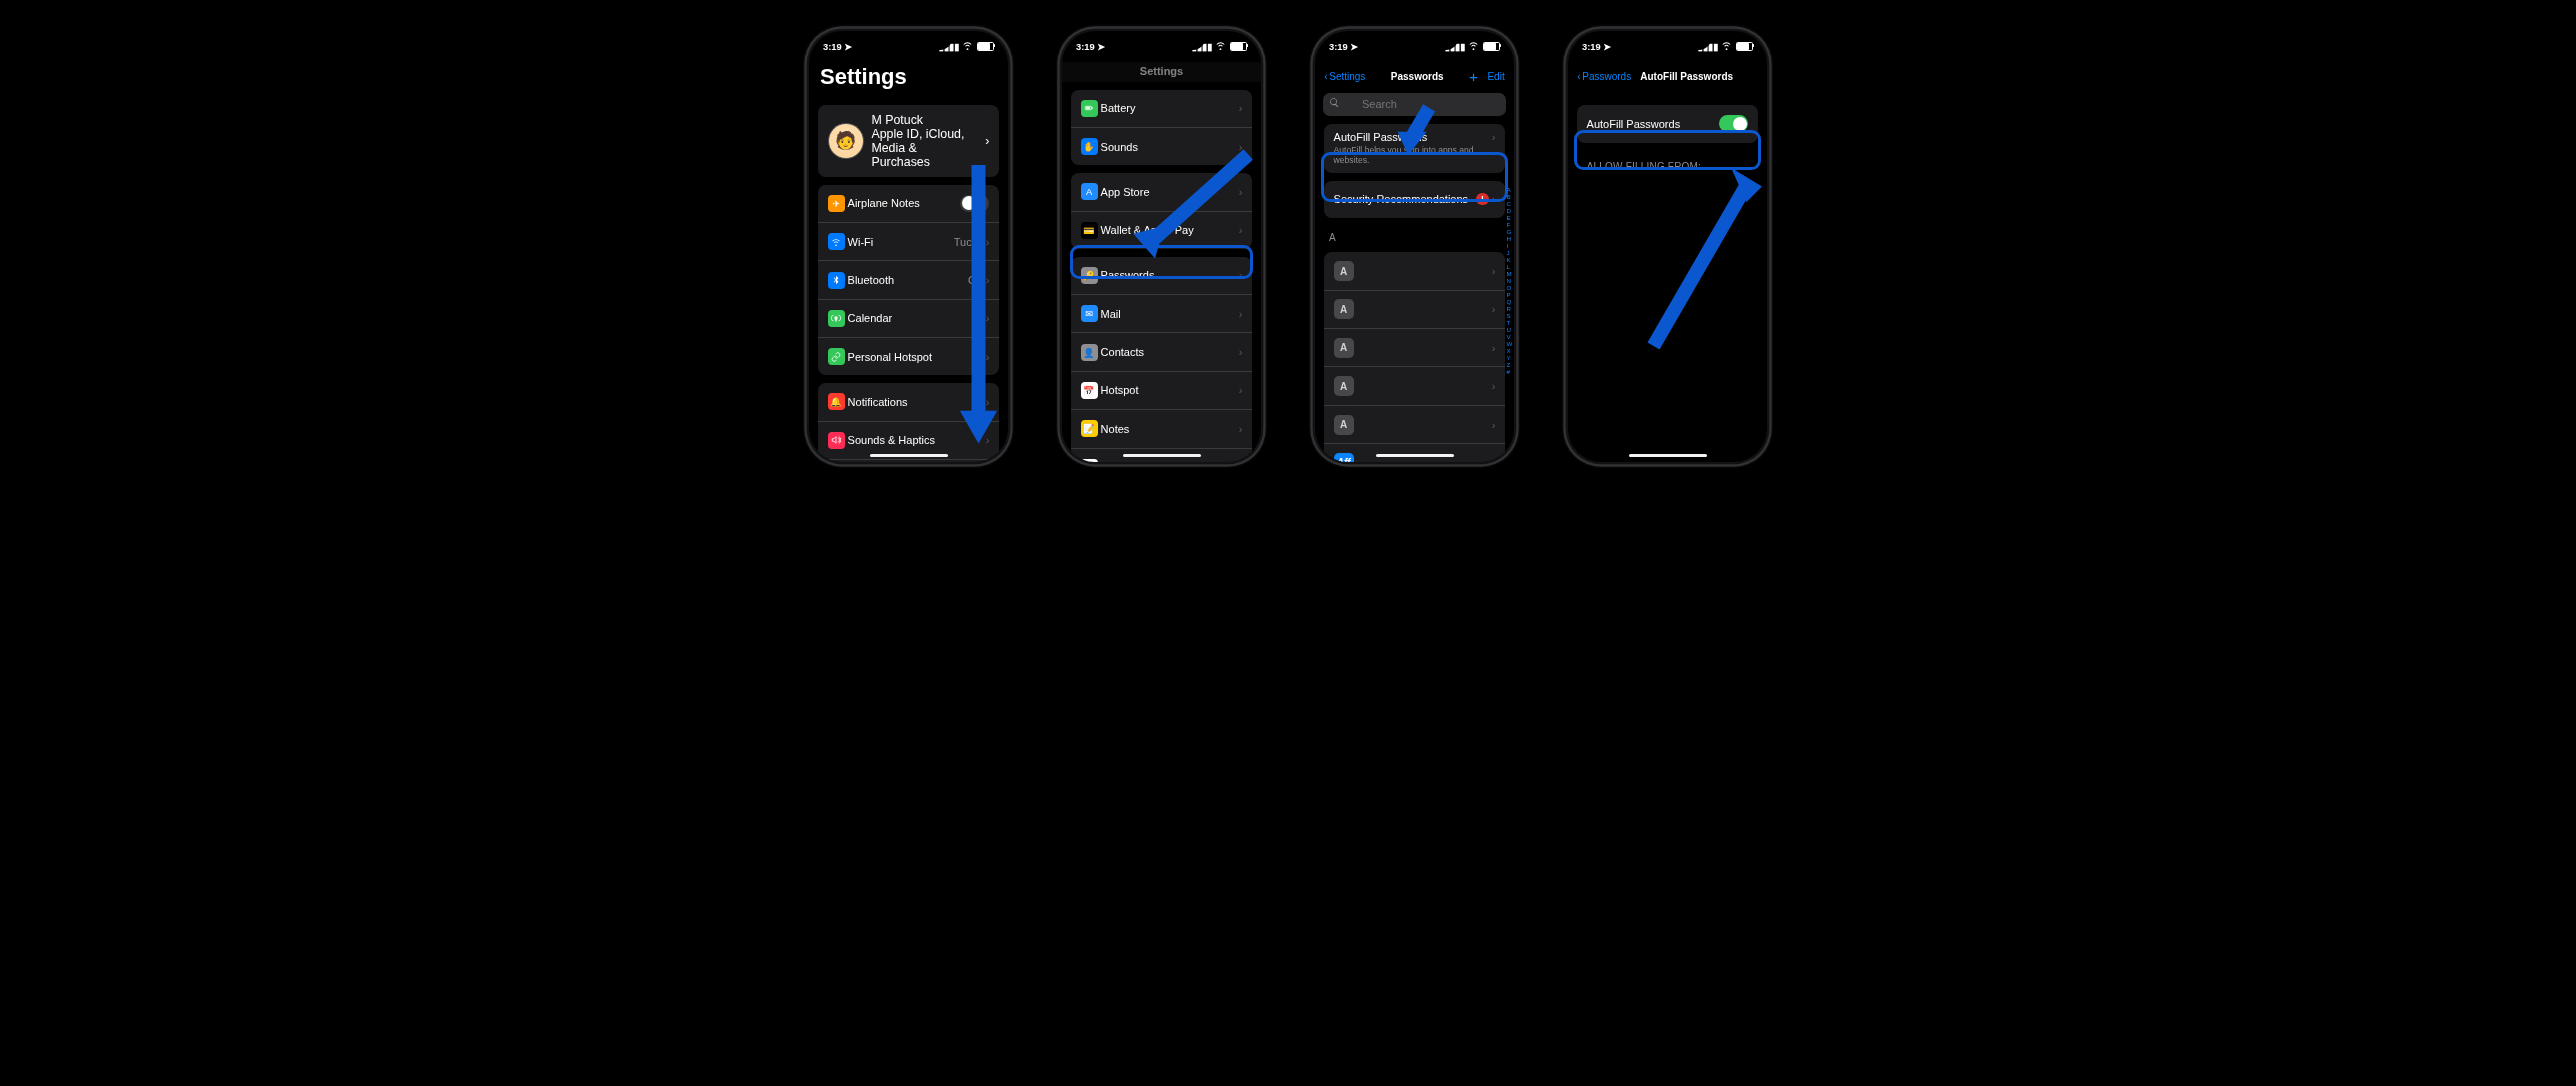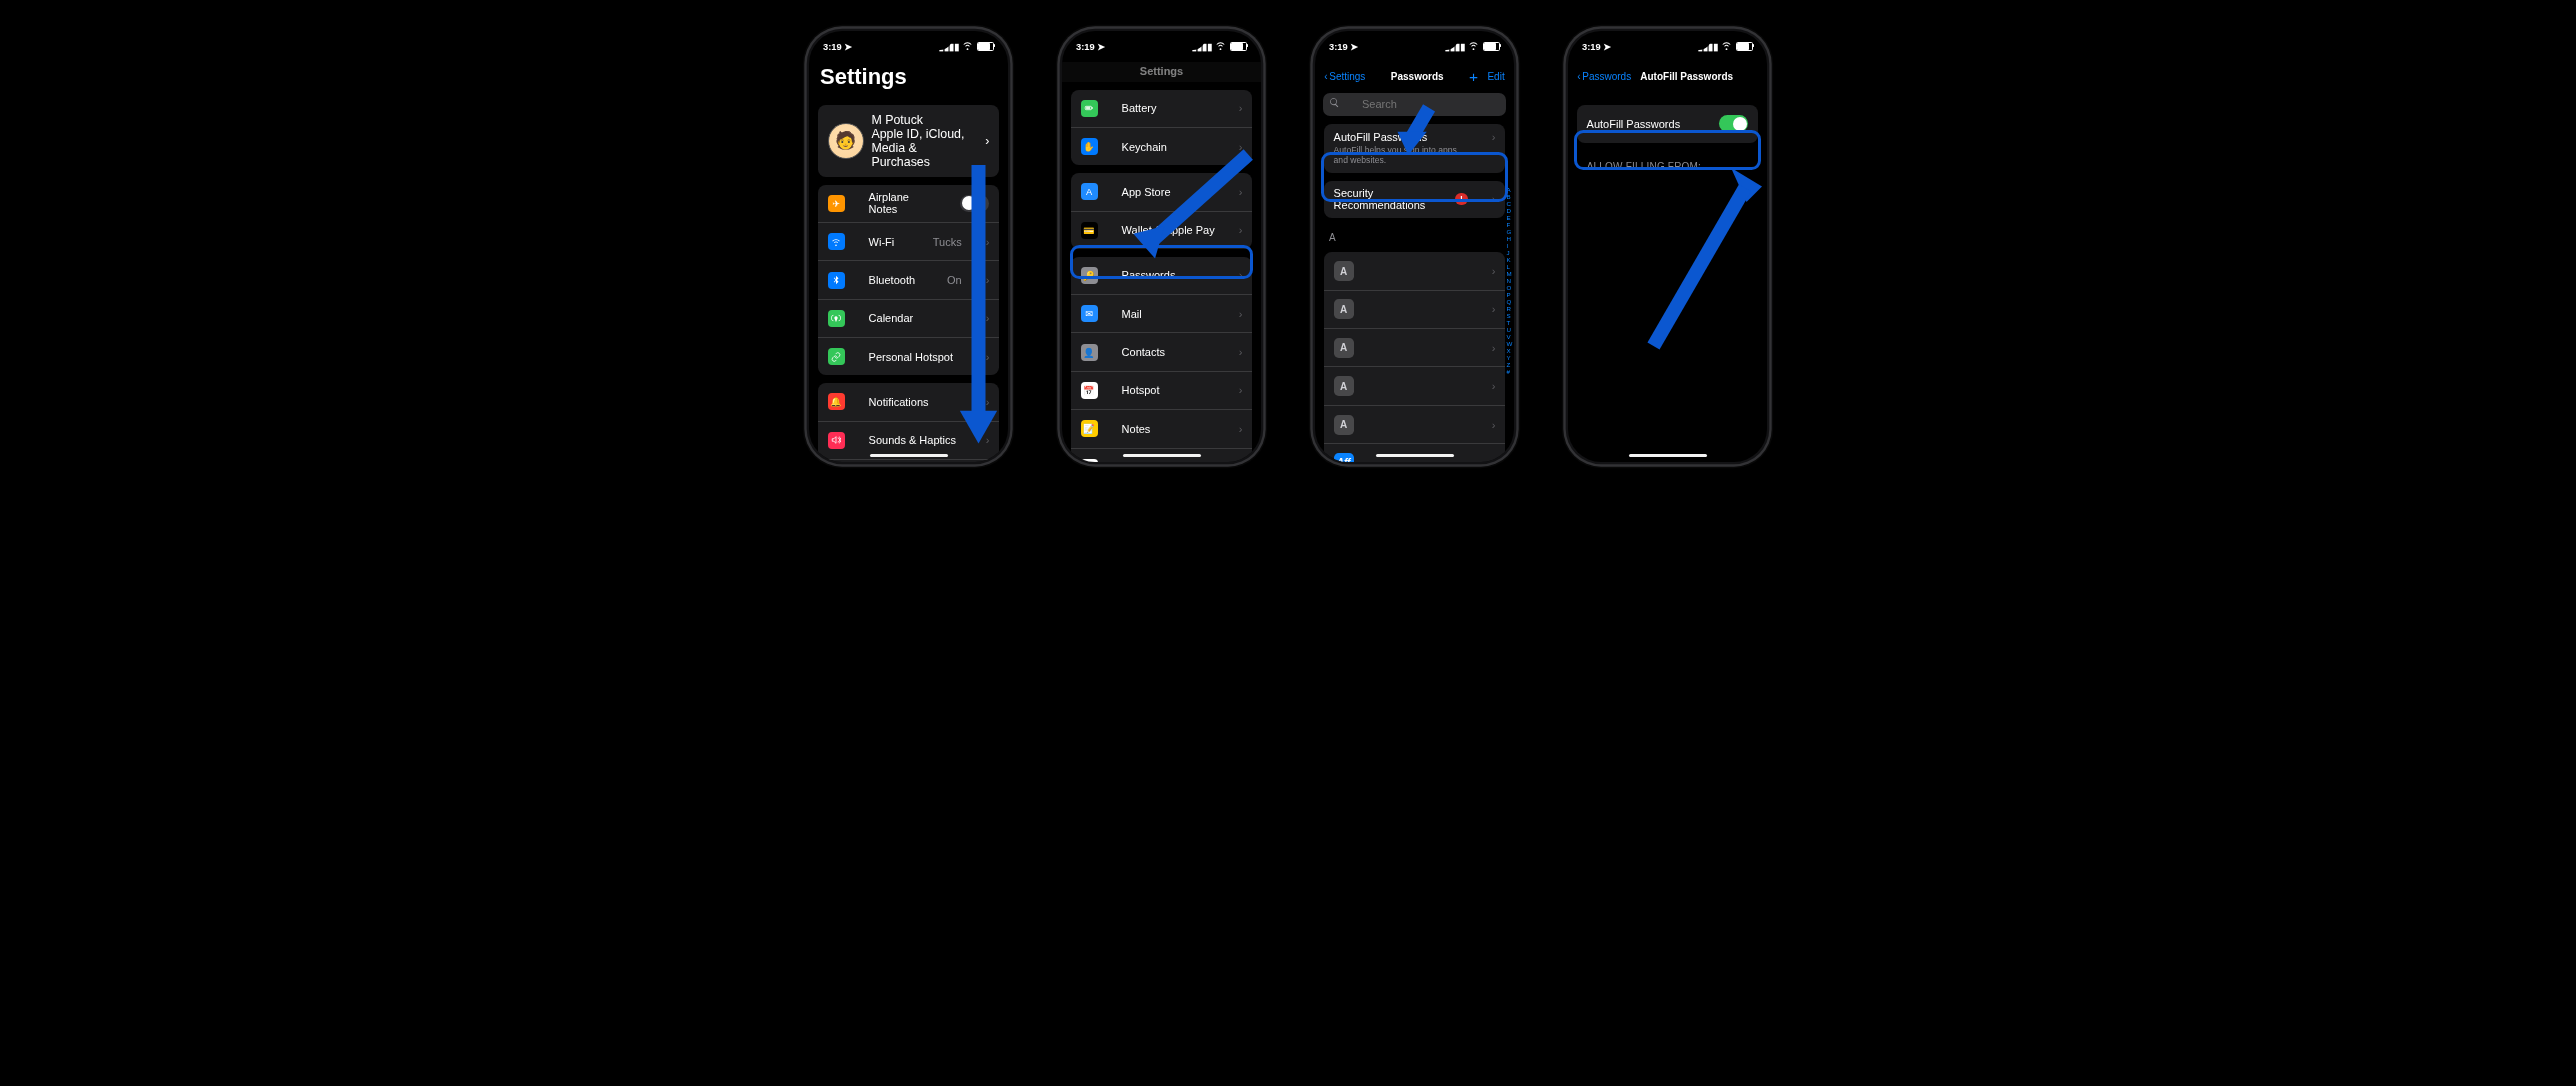--- a/index.html
+++ b/index.html
@@ -87,21 +87,21 @@
     font-size: 22px; font-weight:700; padding: 1.6px 11px 7.8px;
   }
   .mini-title {
     text-align:center; font-weight:600; font-size:11px; padding:3.1px 0 4.7px;
     background: #121213;
   }
 
   
   .group { margin: 7.8px 9.3px; background: var(--cell-bg); border-radius:7.8px; overflow:hidden; }
   .cell {
-    display:flex; align-items:center; gap:24px;
+    display:flex; align-items:center; gap:3px;
     padding: 6.2px 9.3px;
     font-size: 11px;
     min-height: 25px;
     border-top: 0.4px solid var(--cell-sep);
     position:relative;
   }
   .cell:first-child { border-top:none; }
   .cell .label { flex:1; color:#fff; }
   .cell .sub   { color: var(--text-secondary); font-size:8.6px; margin-top:1.6px; }
   .cell .value { color: var(--text-secondary); font-size:11px; }
@@ -339,21 +339,21 @@
               <rect x="3" y="8" width="15" height="8" rx="2" stroke="#fff" fill="none" stroke-width="2"></rect>
               <rect x="19" y="10" width="2" height="4" fill="#fff"></rect>
               <rect x="5" y="10" width="10" height="4" fill="#fff"></rect>
             </svg>
           </div>
           <div class="label">Battery</div>
           <span class="chevron">›</span>
         </div>
         <div class="cell">
           <div class="icon" style="background: rgb(0, 122, 255);">✋</div>
-          <div class="label">Keychain</div>
+          <div class="label">Sounds</div>
           <span class="chevron">›</span>
         </div>
       </div>
       <div class="group">
         <div class="cell">
           <div class="icon" style="background: rgb(31, 139, 255);">A</div>
           <div class="label">App Store</div>
           <span class="chevron">›</span>
         </div>
         <div class="cell">

